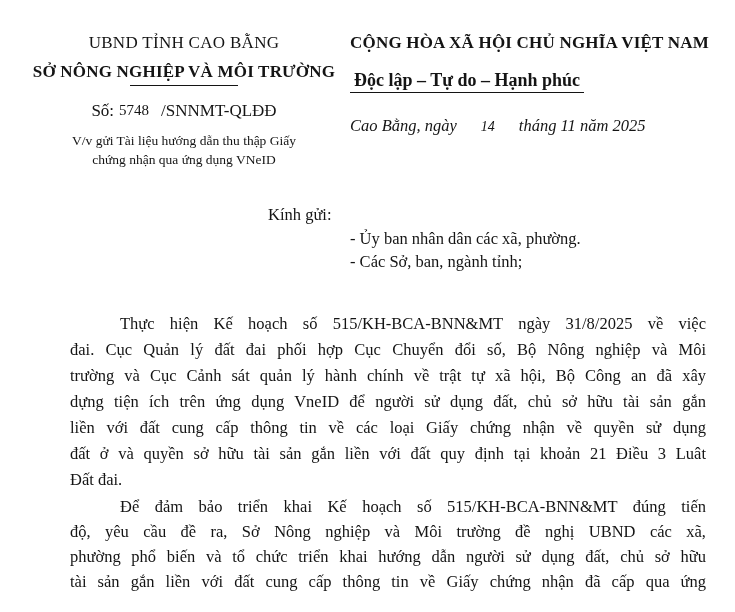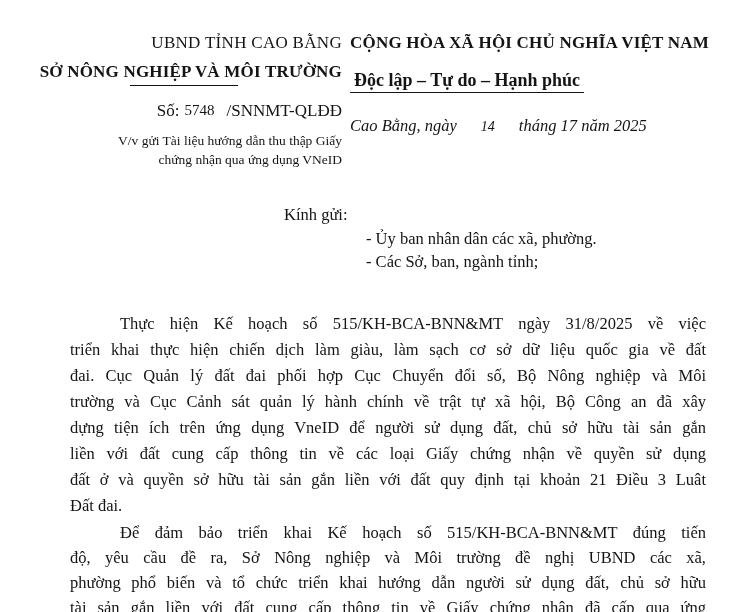--- a/index.html
+++ b/index.html
@@ -7,40 +7,40 @@
     position:relative;
     width:735px;height:612px;
     background:#ffffff;
     color:#141414;
     font-family:"Liberation Serif","DejaVu Serif",serif;
     overflow:hidden;
   }
   
   .header-left{
     position:absolute;left:26px;top:33px;width:316px;
-    text-align:right;
+    text-align:center;
   }
   .org-parent{font-size:17px;letter-spacing:.3px;}
   .org-name{font-size:17px;font-weight:bold;margin-top:9px;letter-spacing:.2px;}
   .org-underline{width:108px;border-top:1.6px solid #141414;margin:3px auto 0;}
   .doc-number{font-size:17px;margin-top:15px;white-space:nowrap;}
   .doc-number .num{font-size:15px;position:relative;top:-1px;margin:0 12px 0 5px;}
   .subject{font-size:13.5px;line-height:19px;margin-top:10px;}
   
   .header-right{
     position:absolute;left:350px;top:33px;width:362px;
   }
   .national-title{font-size:17px;font-weight:bold;white-space:nowrap;letter-spacing:.2px;}
   .motto-row{margin-top:17px;}
   .motto{display:inline-block;font-size:18px;font-weight:bold;
          border-bottom:1.8px solid #141414;padding:0 4px 1px;}
   .place-date{font-size:16.5px;font-style:italic;margin-top:23px;white-space:nowrap;}
   .place-date .day{font-size:14px;margin:0 24px;}
   
-  .recipients{position:absolute;left:268px;top:204px;font-size:16.5px;margin-left:16px;}
+  .recipients{position:absolute;left:268px;top:204px;font-size:16.5px;}
   .recipients-label{line-height:21px;}
   .recipients-items{margin:3px 0 0 82px;line-height:22.5px;white-space:nowrap;}
   
   .body{position:absolute;left:70px;top:311px;width:636px;font-size:16.5px;}
   .line{line-height:26px;}
   .para2{margin-top:1px;}
   .para2 .line{line-height:25px;}
   .jl{text-align:justify;text-align-last:justify;}
   .indent{text-indent:50px;}
 </style>
@@ -56,35 +56,34 @@
     <div class="doc-number"><span>Số:</span><span class="num">5748</span><span>/SNNMT-QLĐĐ</span></div>
     <div class="subject">
       <div>V/v gửi Tài liệu hướng dẫn thu thập Giấy</div>
       <div>chứng nhận qua ứng dụng VNeID</div>
     </div>
   </div>
 
   <div class="header-right">
     <div class="national-title">CỘNG HÒA XÃ HỘI CHỦ NGHĨA VIỆT NAM</div>
     <div class="motto-row"><span class="motto">Độc lập – Tự do – Hạnh phúc</span></div>
-    <div class="place-date"><span>Cao Bằng, ngày</span><span class="day">14</span><span>tháng 17 năm 2025</span></div>
+    <div class="place-date"><span>Cao Bằng, ngày</span><span class="day">14</span><span>tháng 11 năm 2025</span></div>
   </div>
 
   <div class="recipients">
     <div class="recipients-label">Kính gửi:</div>
     <div class="recipients-items">
       <div>- Ủy ban nhân dân các xã, phường.</div>
       <div>- Các Sở, ban, ngành tỉnh;</div>
     </div>
   </div>
 
   <div class="body">
     <div class="para1">
       <div class="line jl indent">Thực hiện Kế hoạch số 515/KH-BCA-BNN&amp;MT ngày 31/8/2025 về việc</div>
-      <div class="line jl">triển khai thực hiện chiến dịch làm giàu, làm sạch cơ sở dữ liệu quốc gia về đất</div>
       <div class="line jl">đai. Cục Quản lý đất đai phối hợp Cục Chuyển đổi số, Bộ Nông nghiệp và Môi</div>
       <div class="line jl">trường và Cục Cảnh sát quản lý hành chính về trật tự xã hội, Bộ Công an đã xây</div>
       <div class="line jl">dựng tiện ích trên ứng dụng VneID để người sử dụng đất, chủ sở hữu tài sản gắn</div>
       <div class="line jl">liền với đất cung cấp thông tin về các loại Giấy chứng nhận về quyền sử dụng</div>
       <div class="line jl">đất ở và quyền sở hữu tài sản gắn liền với đất quy định tại khoản 21 Điều 3 Luât</div>
       <div class="line">Đất đai.</div>
     </div>
     <div class="para2">
       <div class="line jl indent">Để đảm bảo triển khai Kế hoạch số 515/KH-BCA-BNN&amp;MT đúng tiến</div>
       <div class="line jl">độ, yêu cầu đề ra, Sở Nông nghiệp và Môi trường đề nghị UBND các xã,</div>

